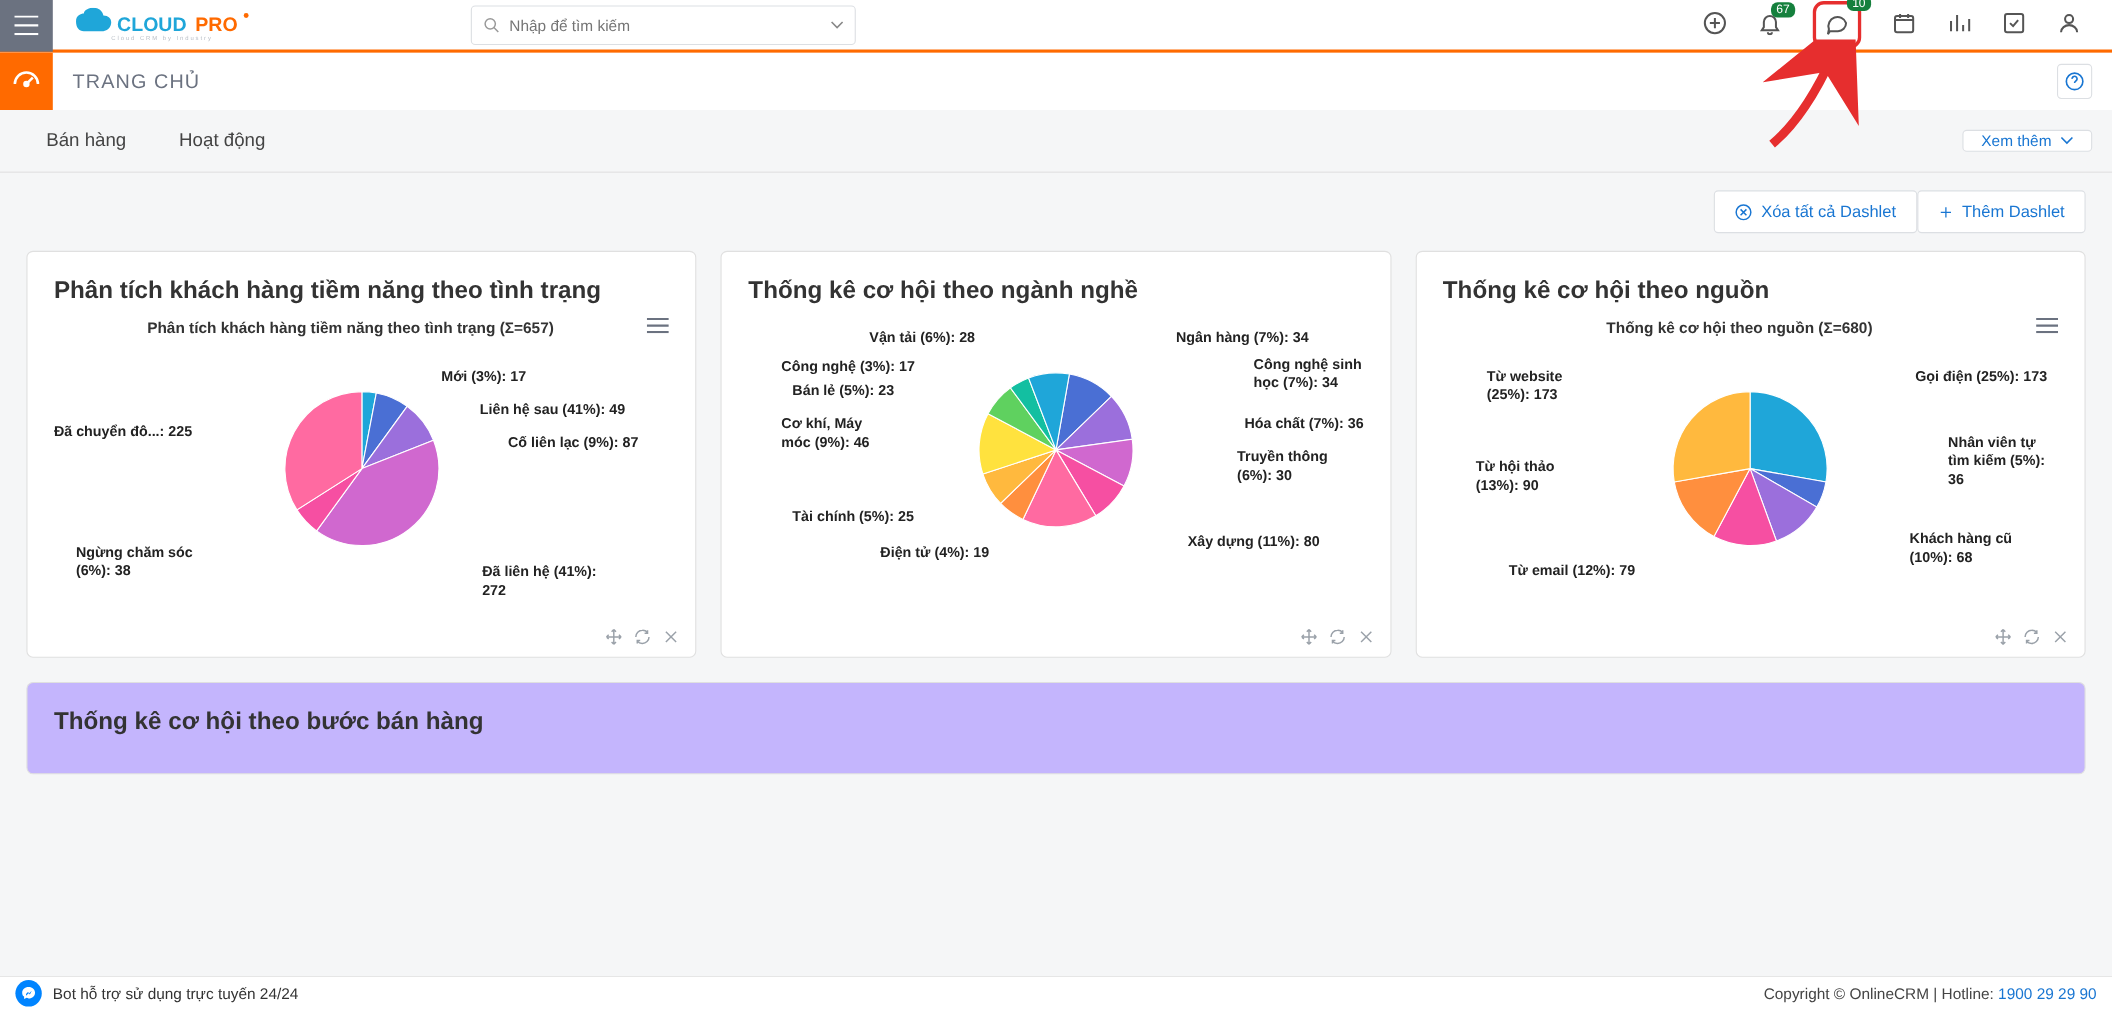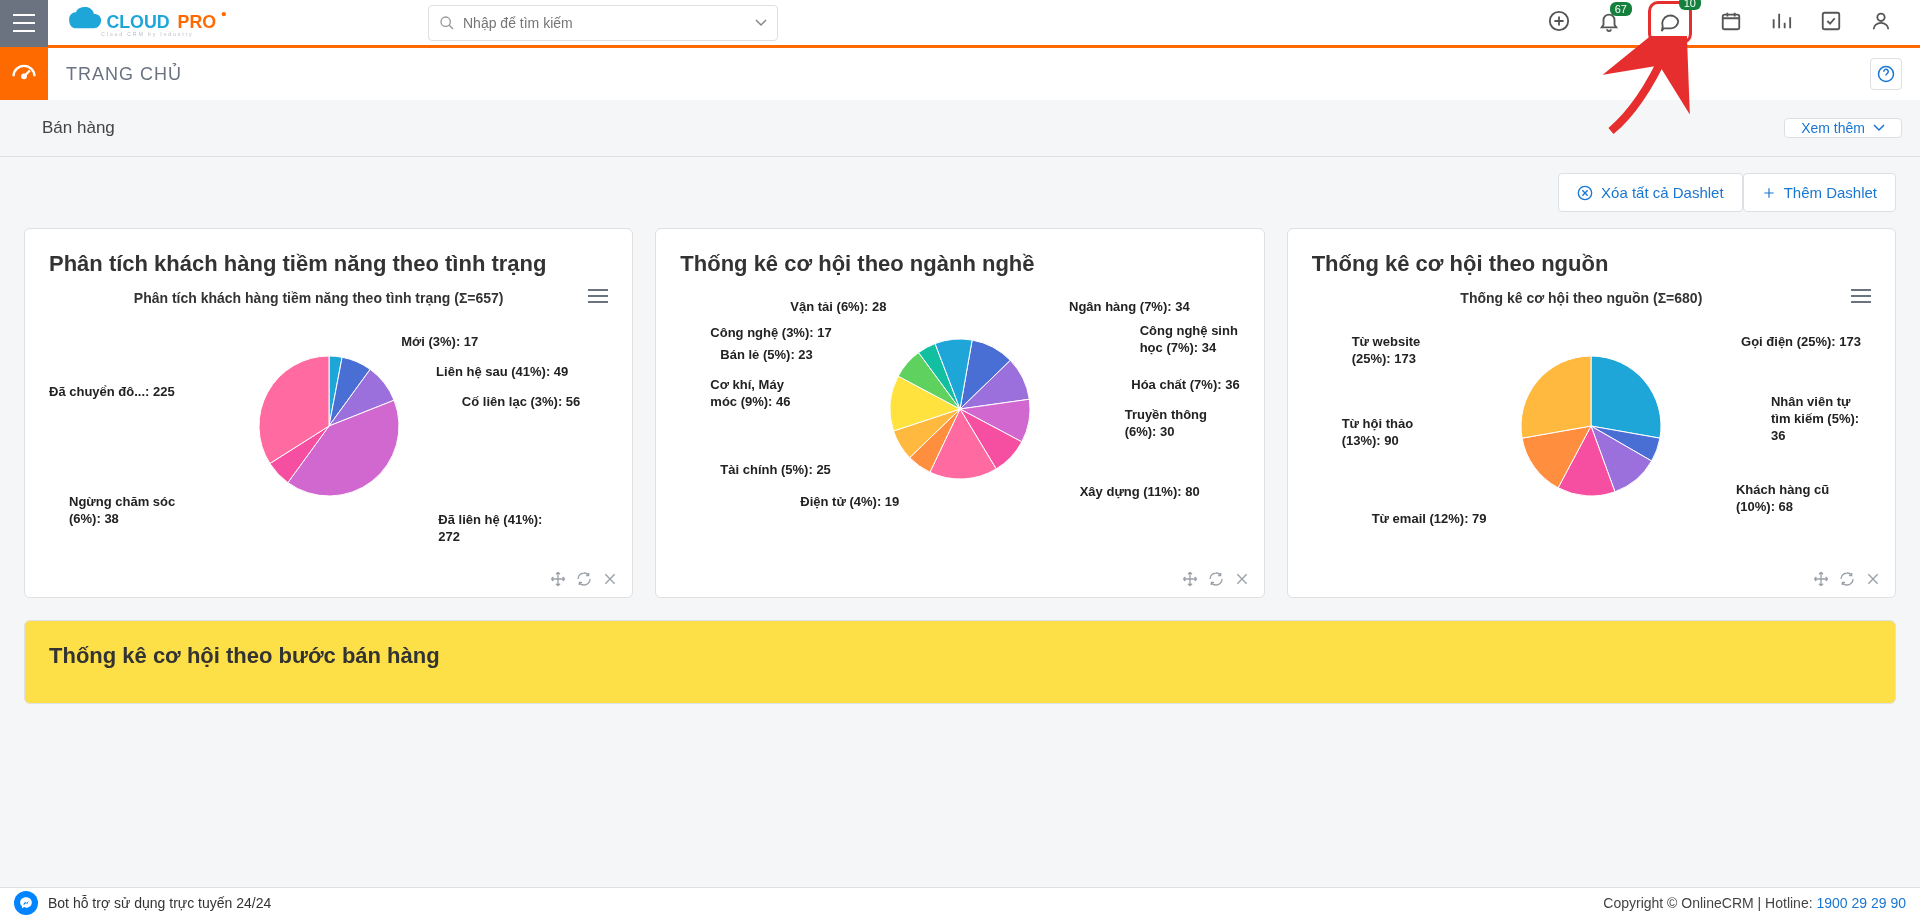--- a/index.html
+++ b/index.html
@@ -31,21 +31,21 @@
 
 .cards{display:flex;gap:22px;padding:0 24px}
 .card{flex:1;background:#fff;border:1px solid #e0e0e0;border-radius:6px;padding:22px 24px 10px;position:relative;min-height:370px}
 .card-title{font-size:22px;font-weight:600;color:#333;margin-bottom:12px}
 .chart-subtitle-row{display:flex;align-items:center;justify-content:space-between}
 .chart-subtitle{font-size:14px;font-weight:700;color:#333;text-align:center;flex:1}
 .chart-menu{color:#6b7280;cursor:pointer}
 
 .card-footer{position:absolute;right:14px;bottom:10px;display:flex;gap:10px;color:#9aa1a9}
 
-.bottom-card{margin:22px 24px 0;background:#fde047;border:1px solid #e0e0e0;border-radius:6px;padding:22px 24px}
+.bottom-card{margin:22px 24px 0;background:#c4b5fd;border:1px solid #e0e0e0;border-radius:6px;padding:22px 24px}
 .bottom-card .card-title{font-size:22px}
 
 .footer{position:fixed;bottom:0;left:0;right:0;height:30px;background:#fff;border-top:1px solid #e0e0e0;display:flex;align-items:center;padding:0 14px;font-size:14px}
 .bot-icon{width:24px;height:24px;border-radius:50%;background:#0084ff;display:flex;align-items:center;justify-content:center;color:#fff;margin-right:10px}
 .copyright{margin-left:auto;color:#444}
 .copyright .hot{color:#1976d2}
 
 .pie-wrap{display:flex;align-items:center;justify-content:center;position:relative;height:240px}
 .pie-labels{position:absolute;inset:0}
 .plabel{position:absolute;font-size:13px;font-weight:700;color:#222;line-height:1.3;white-space:nowrap}
@@ -146,20 +146,21 @@
   <div class="help-icon">
     <svg width="18" height="18" viewBox="0 0 24 24" fill="none" stroke="#1976d2" stroke-width="2">
         <circle cx="12" cy="12" r="10"></circle>
         <path d="M9 9a3 3 0 115 2c-1 1-2 1-2 3M12 18h.01"></path>
       </svg>
   </div>
 </div>
 
 <div class="tabs-row">
   <div class="tab">Bán hàng</div>
+  <div class="tab">Hoạt động</div>
   <div class="view-more">
     <span>Xem thêm</span>
     <svg width="12" height="8">
         <path d="M1 1l5 5 5-5" stroke="#1976d2" fill="none" stroke-width="1.5"></path>
       </svg>
   </div>
 </div>
 
 <div class="toolbar">
   <div class="tool-btn">
@@ -194,21 +195,21 @@
           <path d="M0 0 L0 -70 A70 70 0 0 1 13.116692021000722 -68.7601075510082 Z" fill="#1fa6d9" stroke="#fff" stroke-width="1"></path>
           <path d="M0 0 L13.116692021000722 -68.7601075510082 A70 70 0 0 1 41.14496766047312 -56.63118960624632 Z" fill="#4a6fd4" stroke="#fff" stroke-width="1"></path>
           <path d="M0 0 L41.14496766047312 -56.63118960624632 A70 70 0 0 1 65.0843540121776 -25.768718687927468 Z" fill="#9b6fdc" stroke="#fff" stroke-width="1"></path>
           <path d="M0 0 L65.0843540121776 -25.768718687927468 A70 70 0 0 1 -41.144967660473085 56.631189606246345 Z" fill="#d068cf" stroke="#fff" stroke-width="1"></path>
           <path d="M0 0 L-41.144967660473085 56.631189606246345 A70 70 0 0 1 -59.10295478514104 37.5078756485298 Z" fill="#f64fa2" stroke="#fff" stroke-width="1"></path>
           <path d="M0 0 L-59.10295478514104 37.5078756485298 A70 70 0 0 1 -1.7145055188062946e-14 -70 Z" fill="#ff6aa1" stroke="#fff" stroke-width="1"></path>
         </svg>
       <div class="pie-labels">
         <div class="plabel" style="top:28px;right:130px">Mới (3%): 17</div>
         <div class="plabel" style="top:58px;right:40px">Liên hệ sau (41%): 49</div>
-        <div class="plabel" style="top:88px;right:28px">Cố liên lạc (3%): 56</div>
+        <div class="plabel" style="top:88px;right:28px">Cố liên lạc (9%): 87</div>
         <div class="plabel wrap" style="bottom:0;right:50px">Đã liên hệ (41%): 272</div>
         <div class="plabel wrap" style="bottom:18px;left:20px">Ngừng chăm sóc (6%): 38</div>
         <div class="plabel" style="top:78px;left:0">Đã chuyển đô...: 225</div>
       </div>
     </div>
     <div class="card-footer">
       <svg width="16" height="16" viewBox="0 0 24 24" fill="none" stroke="#9aa1a9" stroke-width="2">
           <path d="M12 2v20M2 12h20M12 2l-3 3M12 2l3 3M12 22l-3-3M12 22l3-3M2 12l3-3M2 12l3 3M22 12l-3-3M22 12l-3 3"></path>
         </svg>
       <svg width="16" height="16" viewBox="0 0 24 24" fill="none" stroke="#9aa1a9" stroke-width="2">

